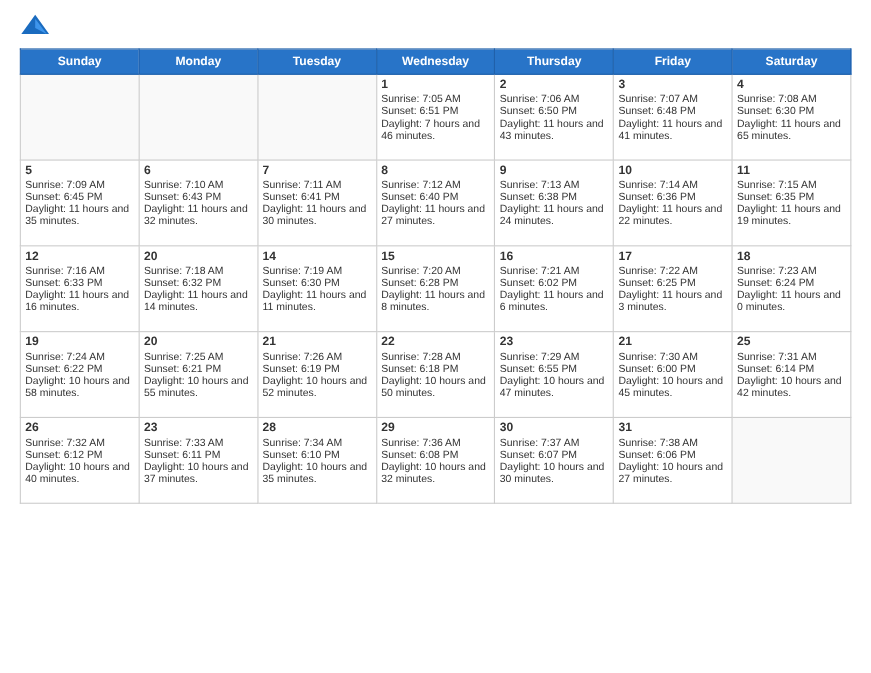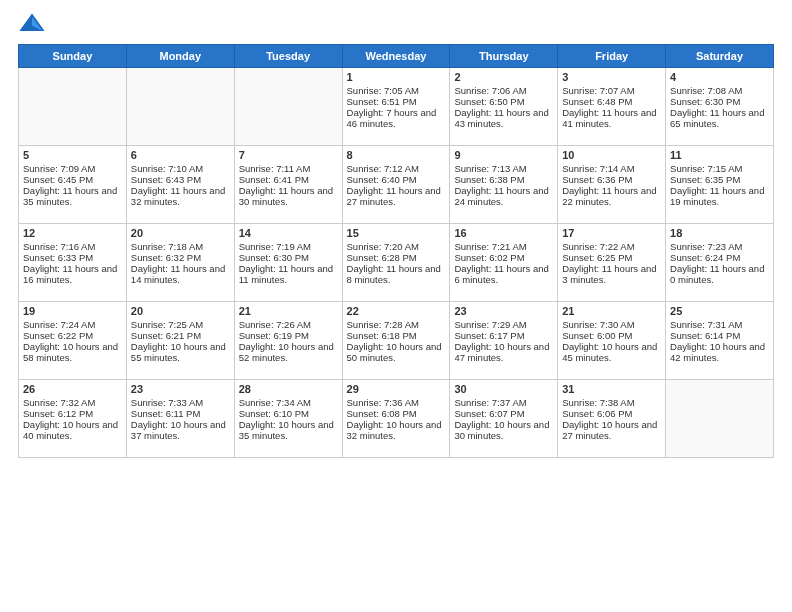--- a/index.html
+++ b/index.html
@@ -265,21 +265,21 @@
           </td>
           <td>
             <span class="day-number">22</span>
             <div>Sunrise: 7:28 AM</div>
             <div>Sunset: 6:18 PM</div>
             <div>Daylight: 10 hours and 50 minutes.</div>
           </td>
           <td>
             <span class="day-number">23</span>
             <div>Sunrise: 7:29 AM</div>
-            <div>Sunset: 6:17 PM</div>
+            <div>Sunset: 6:55 PM</div>
             <div>Daylight: 10 hours and 47 minutes.</div>
           </td>
           <td>
             <span class="day-number">21</span>
             <div>Sunrise: 7:30 AM</div>
             <div>Sunset: 6:00 PM</div>
             <div>Daylight: 10 hours and 45 minutes.</div>
           </td>
           <td>
             <span class="day-number">25</span>

